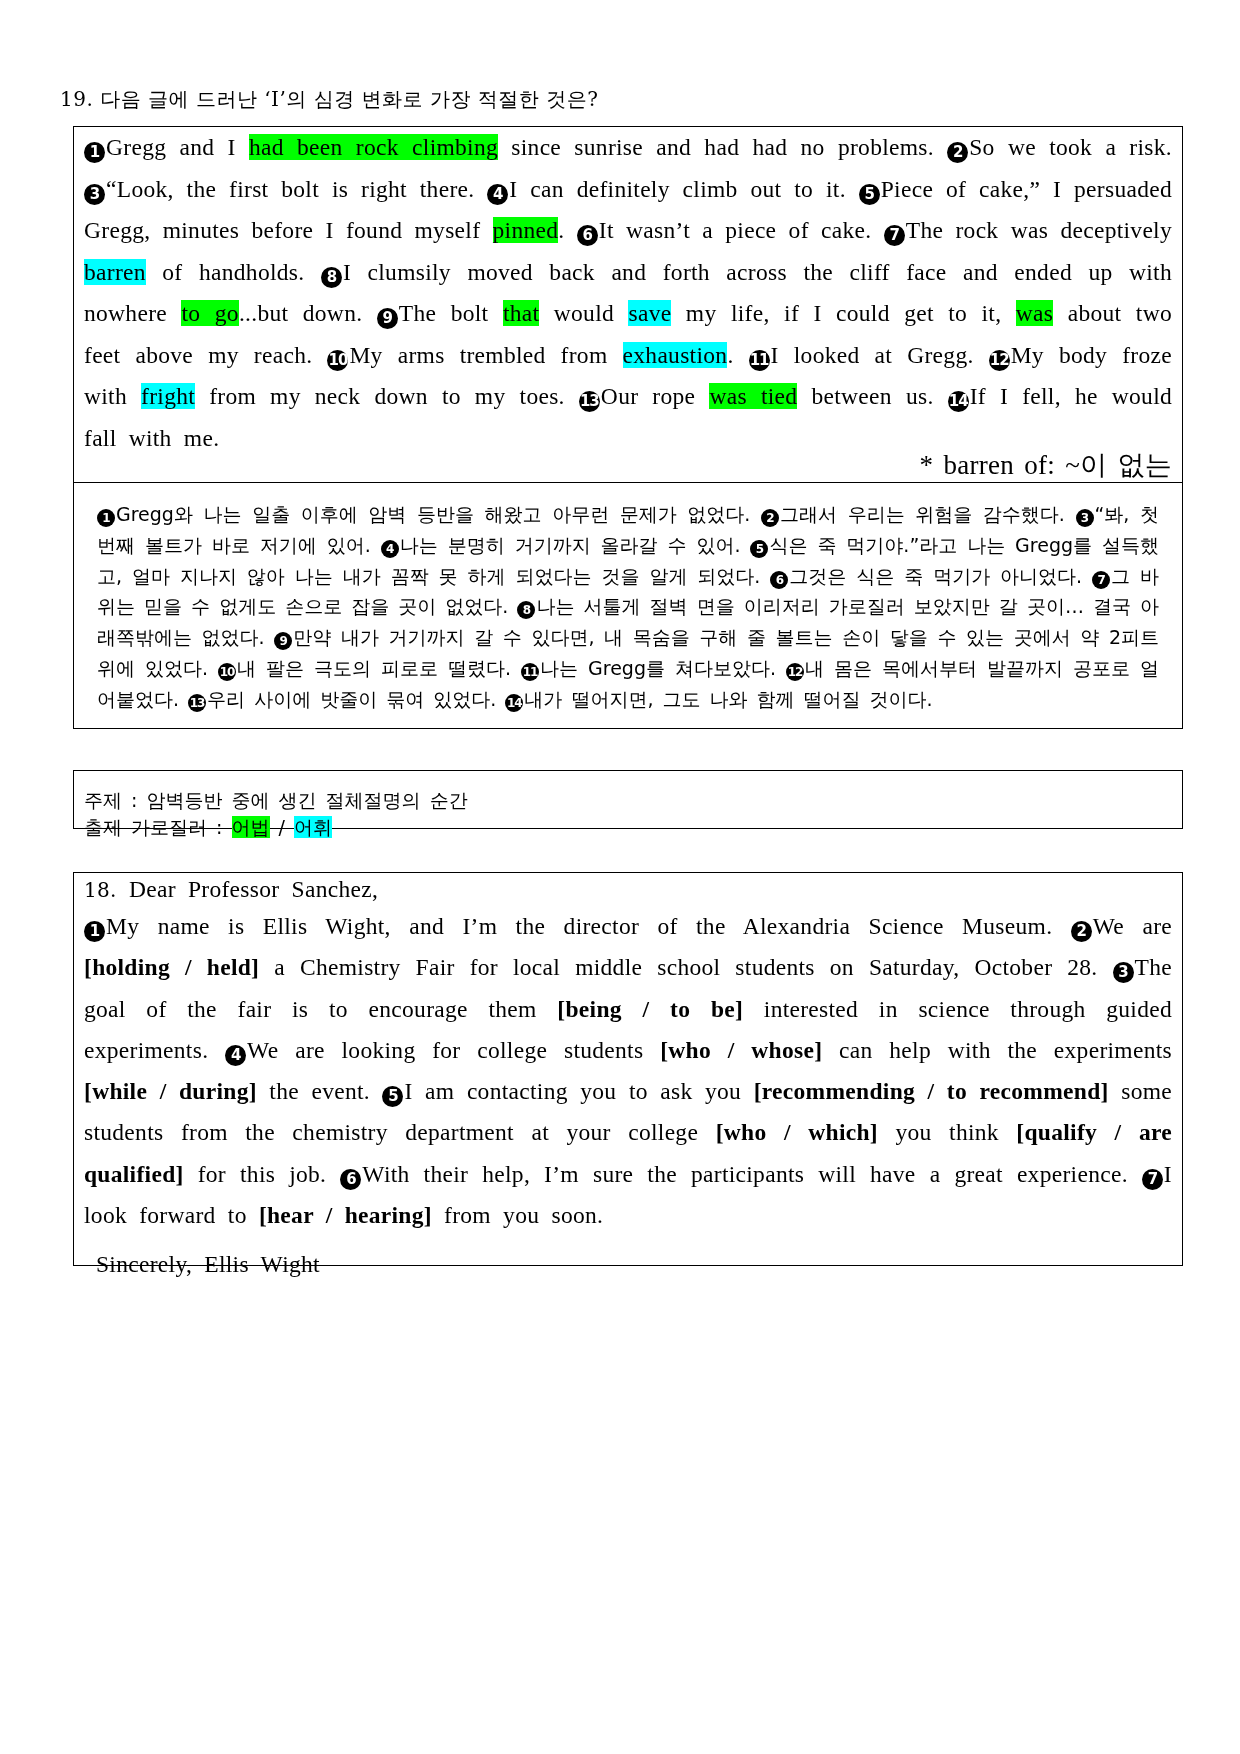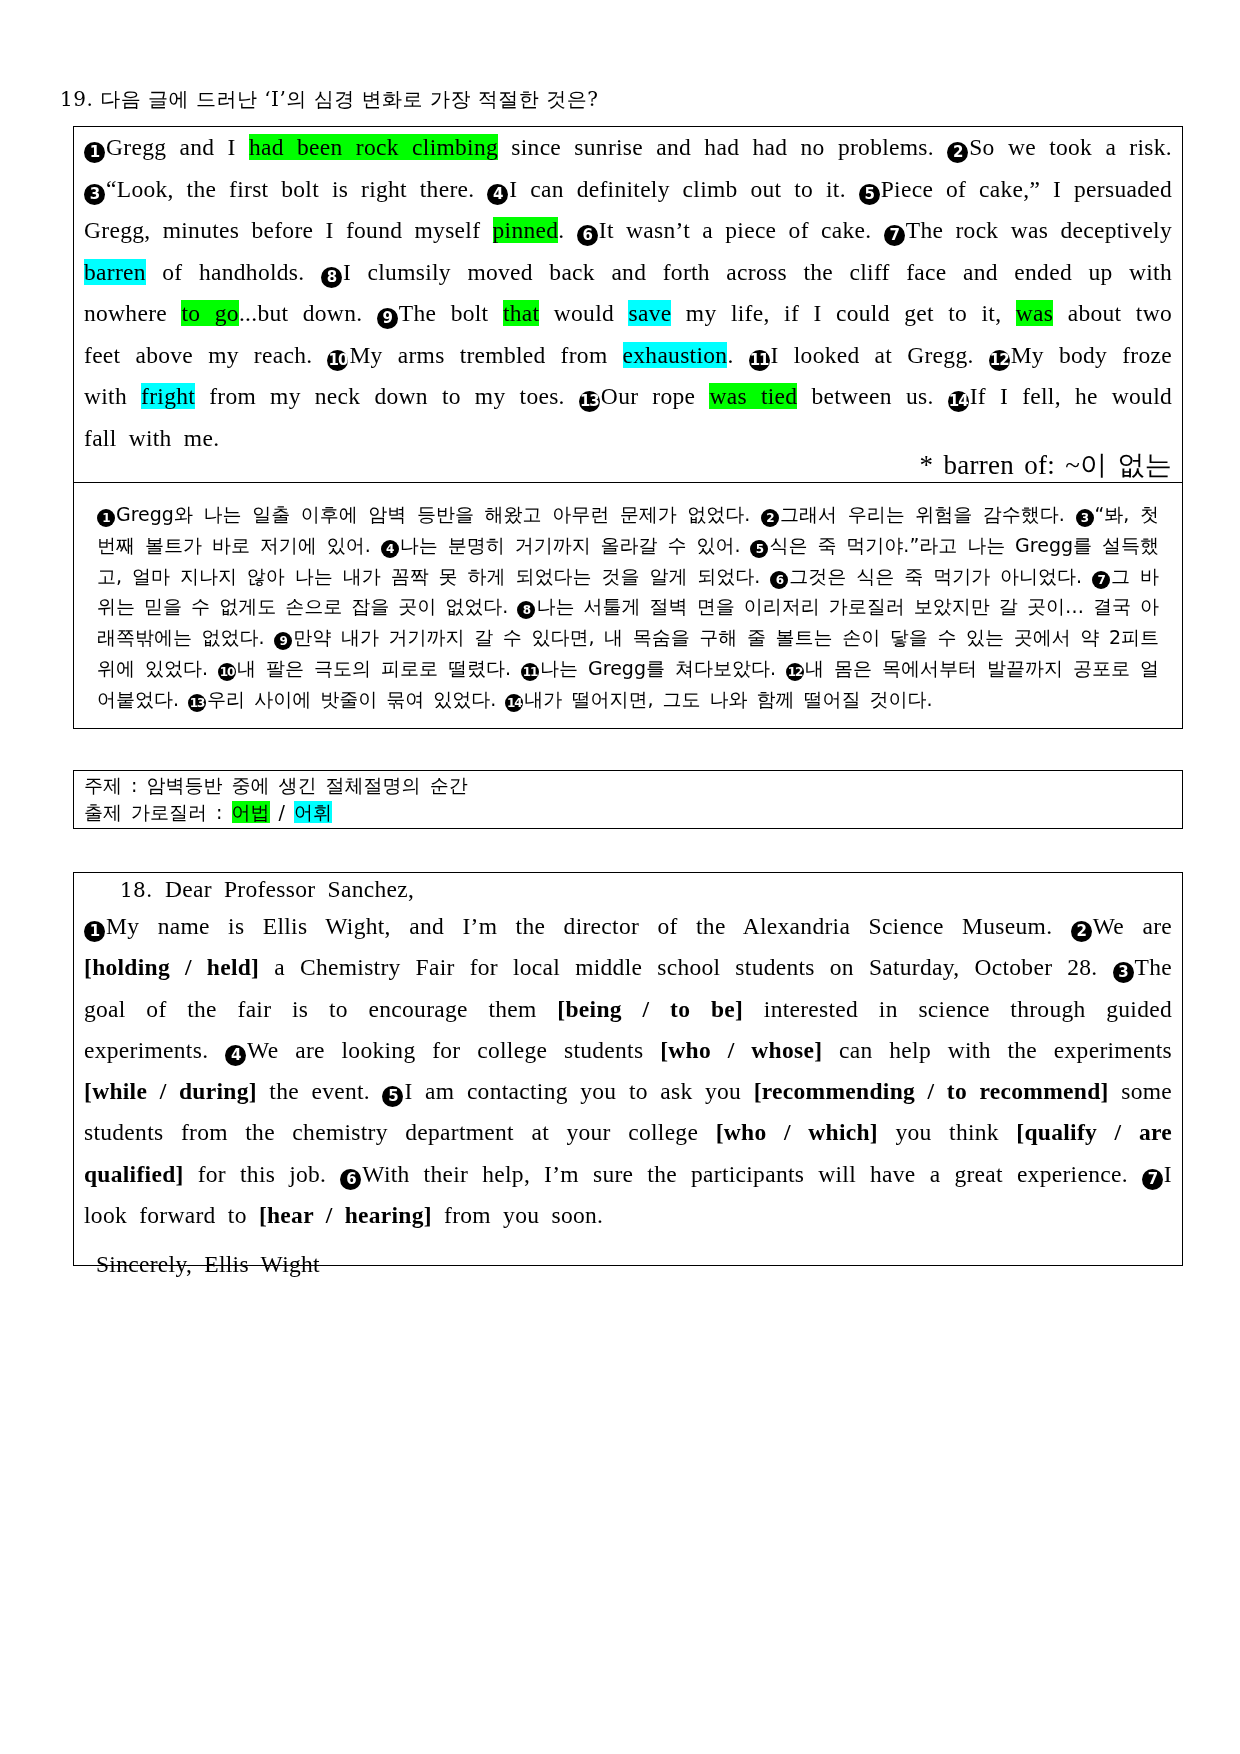--- a/index.html
+++ b/index.html
@@ -39,21 +39,21 @@
   .kor p { margin: 13px; }
   .num {
     display: inline-block; width: 21px; height: 21px; border-radius: 50%;
     background: #000; color: #fff; font-size: 15px; line-height: 21px;
     text-align: center; font-family: "DejaVu Sans", sans-serif; font-weight: bold;
     vertical-align: -2px; margin-right: 1px; letter-spacing: -1px;
   }
   .kor .num { width: 18px; height: 18px; font-size: 12px; line-height: 18px; vertical-align: -1px; }
   .hl-green { background: #00ff00; }
   .hl-cyan { background: #00ffff; text-align: center; }
-  #topic-box { top: 770px; height: 59px; padding: 1px 10px; }
+  #topic-box { top: 770px; height: 59px; padding: 16px 10px; }
   #topic-box p {
     margin: 0; font-family: "DejaVu Sans", "Liberation Sans", sans-serif;
     font-size: 19px; line-height: 27px; word-spacing: 3px;
   }
   #letter-box { top: 872px; height: 394px; padding: 0 10px; }
   #letter-box .lt {
     font-family: "Liberation Serif", "DejaVu Serif", serif;
     font-size: 23.5px; text-align: justify; word-spacing: 6px; letter-spacing: 0.3px;
   }
   #letter-box .salute { line-height: 32px; margin: 0; }
@@ -81,17 +81,17 @@
   <p>
     <span>주제 : </span><span>암벽등반 중에 생긴 절체절명의 순간</span>
   </p>
   <p>
     <span>출제 가로질러 : </span><span class="hl-green">어법</span><span> / </span><span class="hl-cyan">어휘</span>
   </p>
 </div>
 
 <div class="box" id="letter-box">
   <div class="lt">
-    <p class="salute"><span style="font-family:'DejaVu Serif',serif;font-size:20px;margin-left:36px;">18.</span><span> Dear Professor Sanchez,</span></p>
+    <p class="salute"><span style="font-family:'DejaVu Serif',serif;font-size:20px;">18.</span><span> Dear Professor Sanchez,</span></p>
     <p class="body" id="letter-p"><span class="num">1</span><span>My name is Ellis Wight, and I’m the director of the Alexandria Science Museum. </span><span class="num">2</span><span>We are </span><span class="blank">[holding / held]</span><span> a Chemistry Fair for local middle school students on Saturday, October 28. </span><span class="num">3</span><span>The goal of the fair is to encourage them </span><span class="blank">[being / to be]</span><span> interested in science through guided experiments. </span><span class="num">4</span><span>We are looking for college students </span><span class="blank">[who / whose]</span><span> can help with the experiments </span><span class="blank">[while / during]</span><span> the event. </span><span class="num">5</span><span>I am contacting you to ask you </span><span class="blank">[recommending / to recommend]</span><span> some students from the chemistry department at your college </span><span class="blank">[who / which]</span><span> you think </span><span class="blank">[qualify / are qualified]</span><span> for this job. </span><span class="num">6</span><span>With their help, I’m sure the participants will have a great experience. </span><span class="num">7</span><span>I look forward to </span><span class="blank">[hear / hearing]</span><span> from you soon.</span></p>
     <p class="sign">Sincerely, Ellis Wight</p>
   </div>
 </div>
 
 </body></html>

